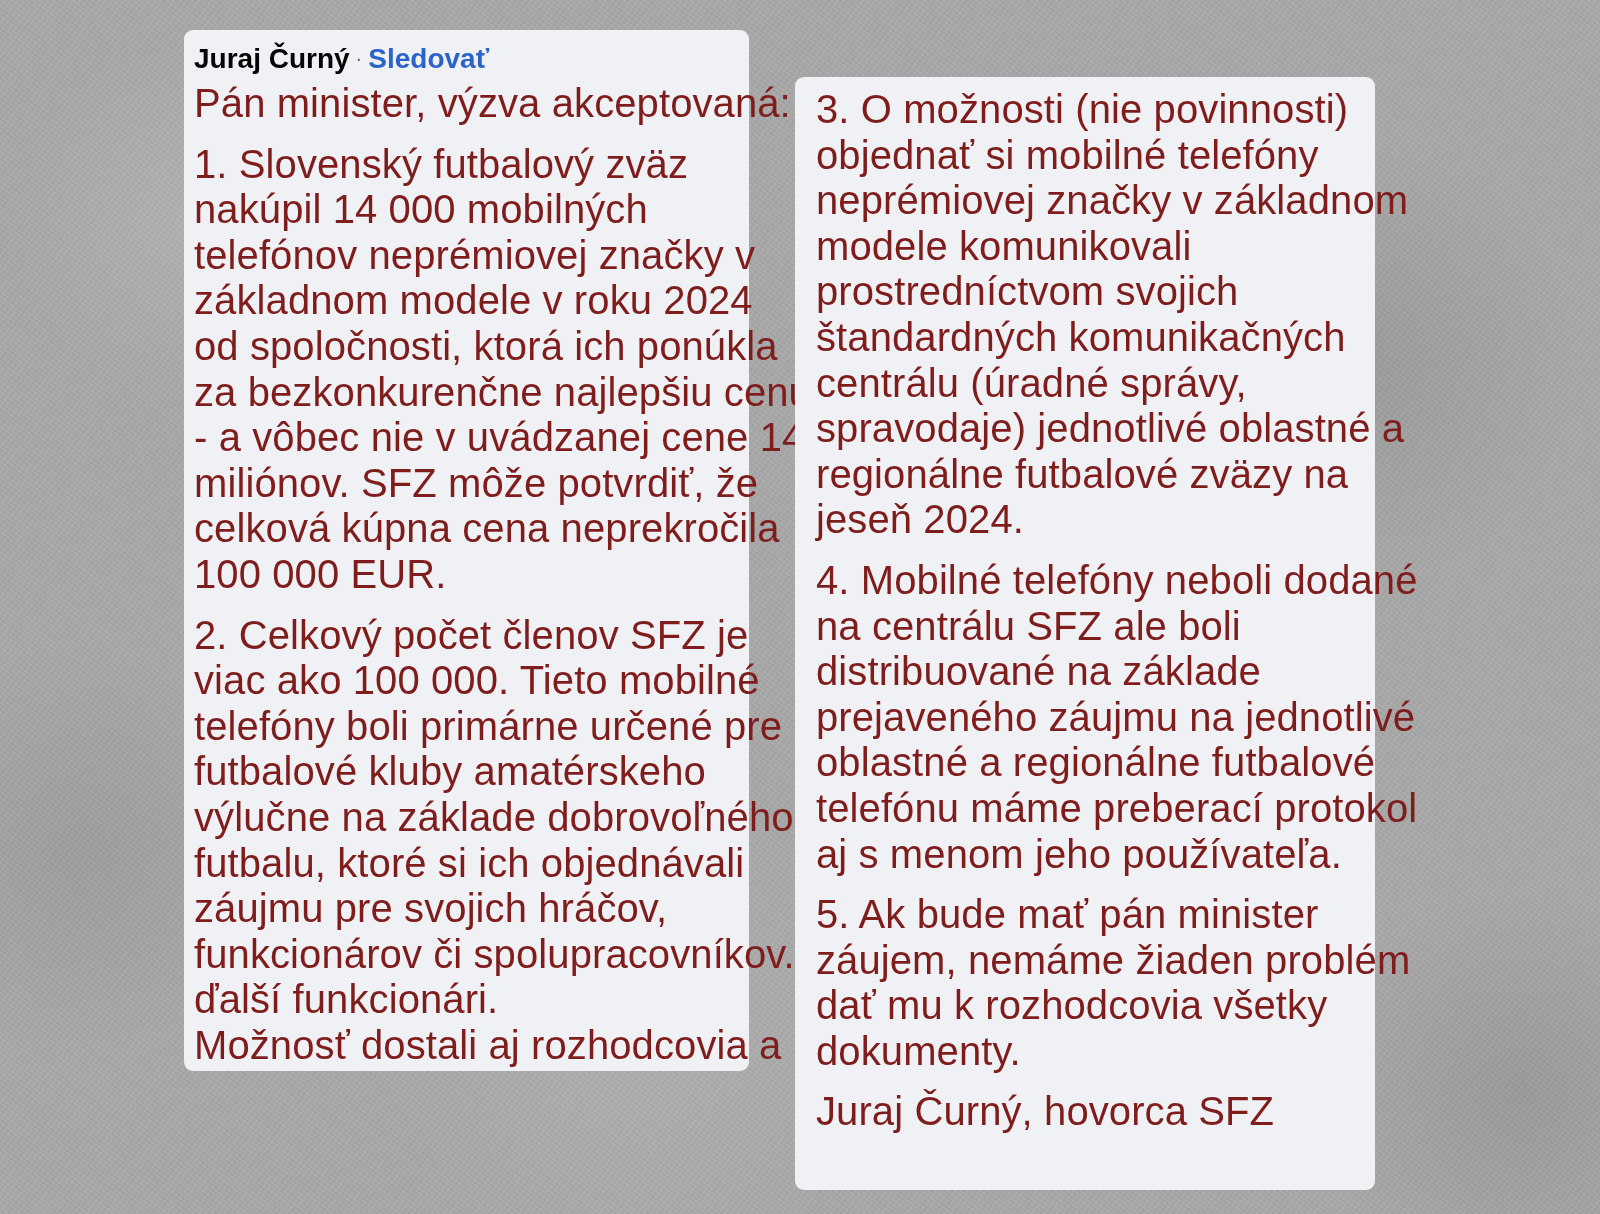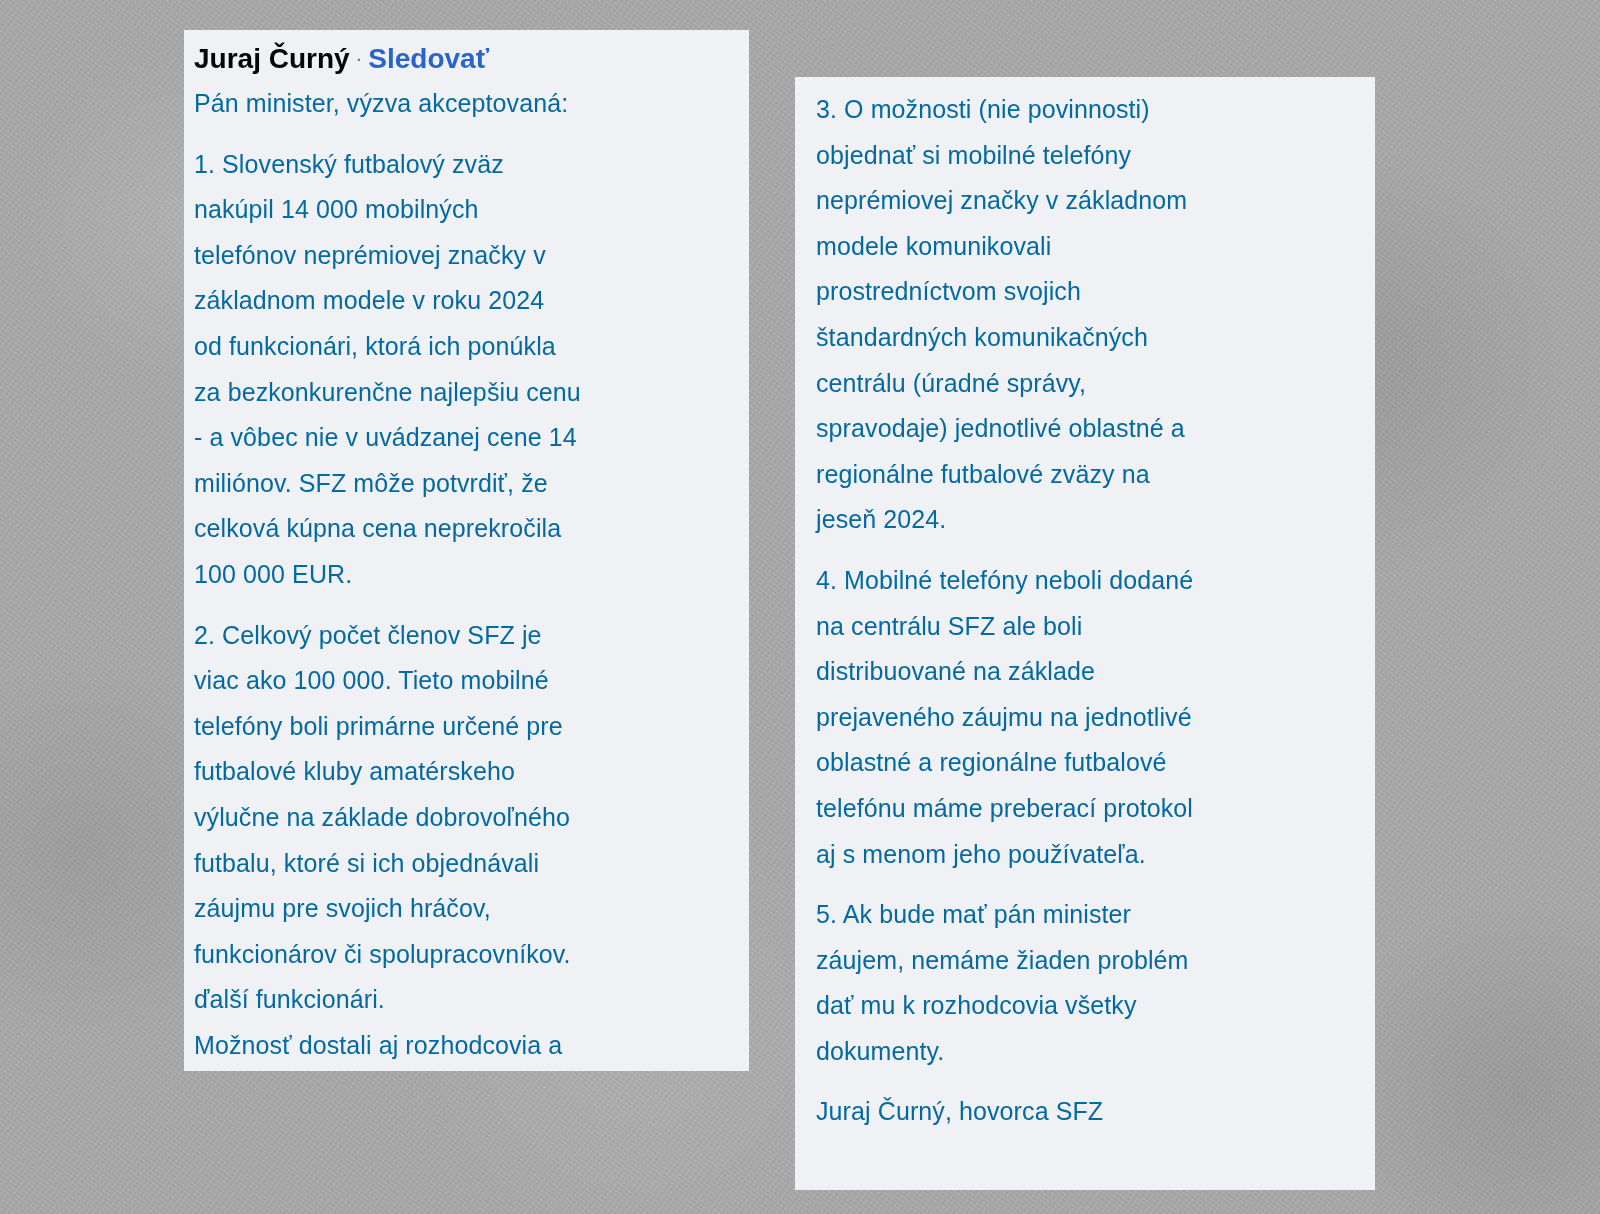--- a/index.html
+++ b/index.html
@@ -20,20 +20,21 @@
         radial-gradient(circle at 5% 70%, rgba(0,0,0,0.06) 0, rgba(0,0,0,0) 200px),
         repeating-linear-gradient(37deg, rgba(255,255,255,0.025) 0 2px, rgba(0,0,0,0.025) 2px 4px),
         repeating-linear-gradient(-53deg, rgba(0,0,0,0.02) 0 3px, rgba(255,255,255,0.02) 3px 5px);
       font-family: "Liberation Sans", "DejaVu Sans", sans-serif;
       color: #111111;
     }
     .panel {
       position: absolute;
       background: #f0f1f5;
       box-sizing: border-box;
+      border-radius: 9px;
     }
     .panel-left {
       left: 184px;
       top: 30px;
       width: 565px;
       height: 1041px;
       padding: 10px 10px 0 10px;
     }
     .panel-right {
       left: 795px;
@@ -58,24 +59,24 @@
       margin: 0 6px;
       position: relative;
       top: -3px;
     }
     .follow-link {
       color: #2a63c9;
       font-weight: bold;
       cursor: pointer;
     }
     .para {
-      font-size: 25px;
+      font-size: 40px;
       line-height: 45.6px;
       margin: 0;
-      color: #0369a1;
+      color: #7f1d1d;
       letter-spacing: 0.1px;
     }
     .para + .para {
       margin-top: 15px;
     }
     .intro {
       margin-top: 0;
       margin-bottom: 15px;
     }
     .line {
@@ -93,21 +94,21 @@
 
   <p class="para intro">
     <span class="line">Pán minister, výzva akceptovaná:</span>
   </p>
 
   <p class="para">
     <span class="line">1. Slovenský futbalový zväz</span>
     <span class="line">nakúpil 14 000 mobilných</span>
     <span class="line">telefónov neprémiovej značky v</span>
     <span class="line">základnom modele v roku 2024</span>
-    <span class="line">od funkcionári, ktorá ich ponúkla</span>
+    <span class="line">od spoločnosti, ktorá ich ponúkla</span>
     <span class="line">za bezkonkurenčne najlepšiu cenu</span>
     <span class="line">- a vôbec nie v uvádzanej cene 14</span>
     <span class="line">miliónov. SFZ môže potvrdiť, že</span>
     <span class="line">celková kúpna cena neprekročila</span>
     <span class="line">100 000 EUR.</span>
   </p>
 
   <p class="para">
     <span class="line">2. Celkový počet členov SFZ je</span>
     <span class="line">viac ako 100 000. Tieto mobilné</span>

